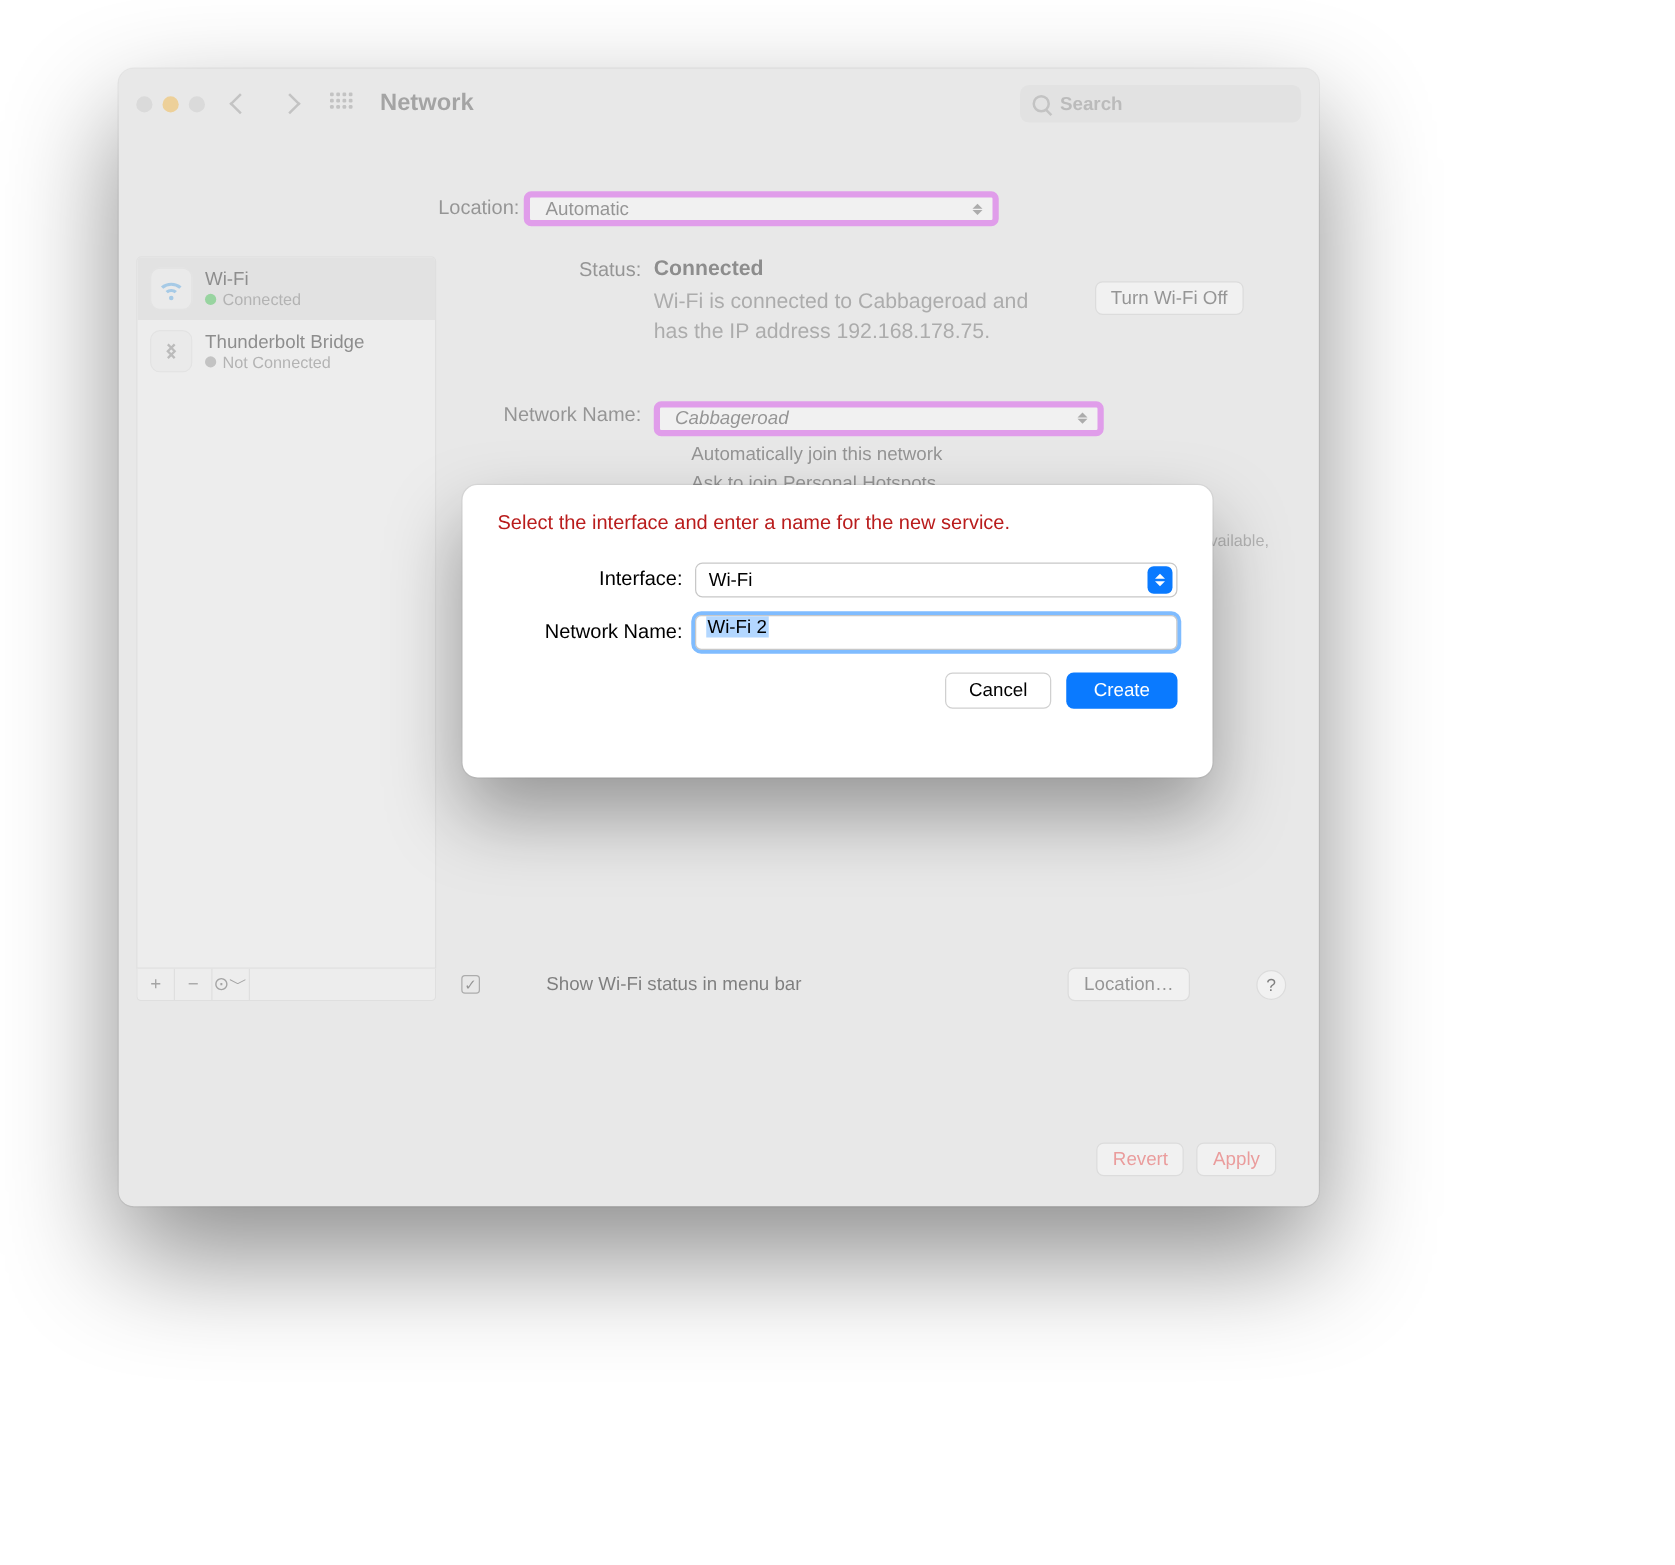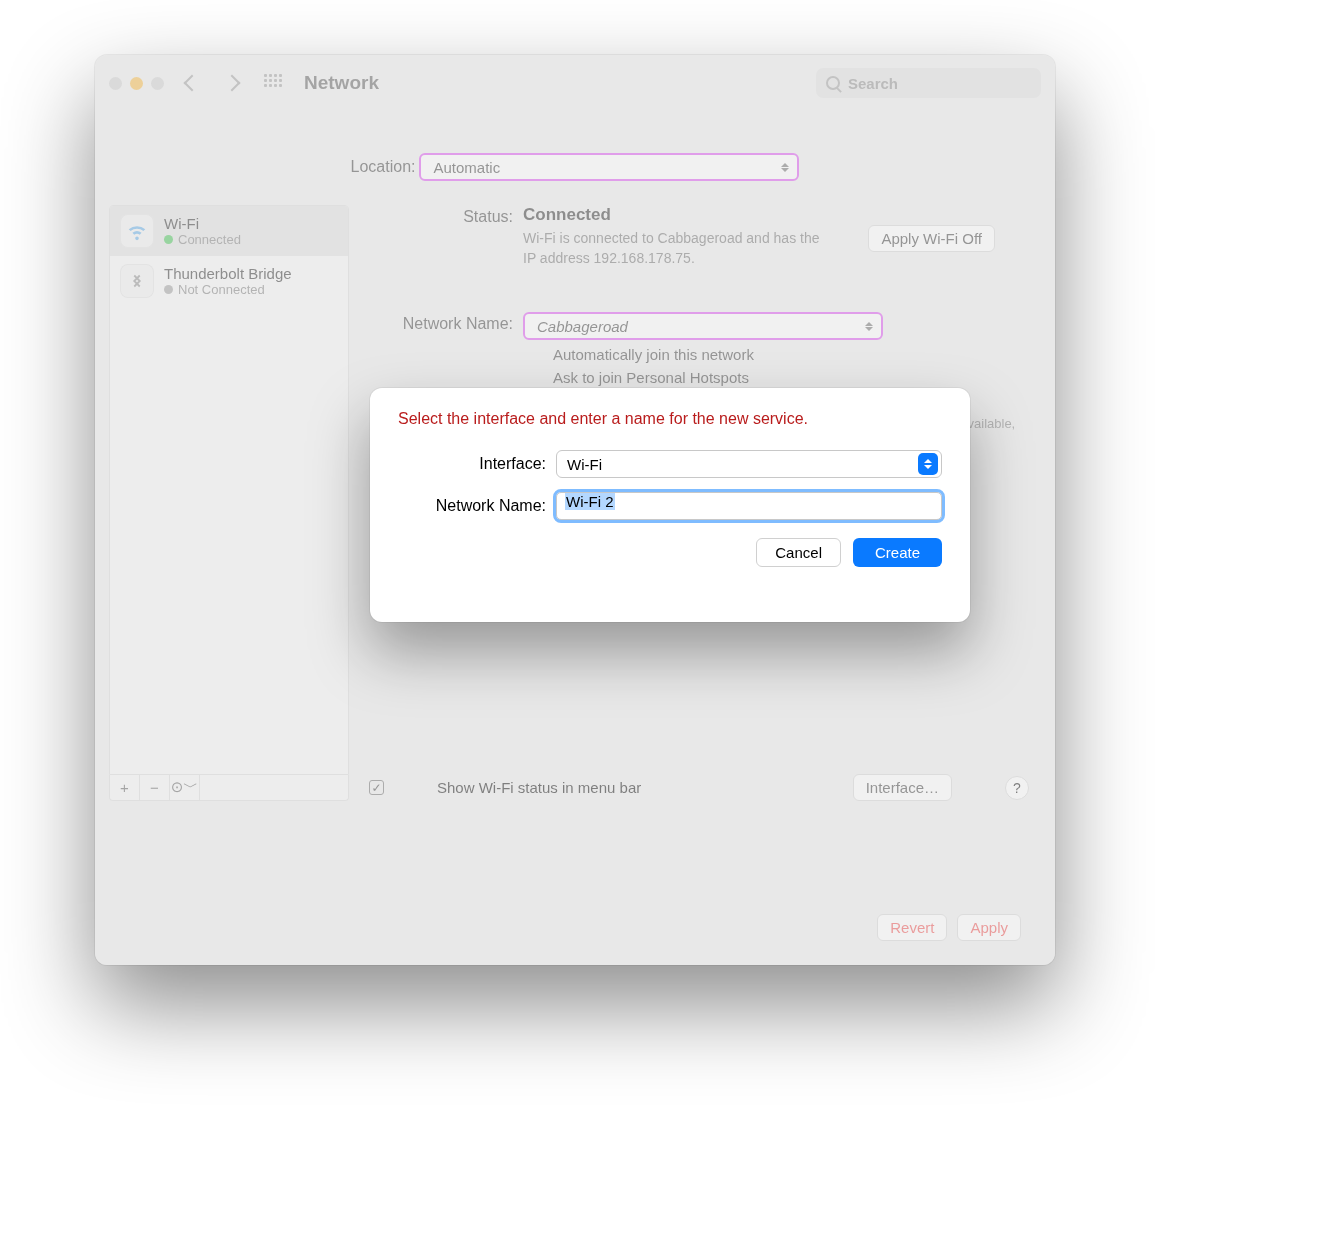--- a/index.html
+++ b/index.html
@@ -22,21 +22,21 @@
   .grid-icon { width:18px; height:18px; display:grid; grid-template-columns:repeat(4,3px); grid-template-rows:repeat(3,3px); gap:2px; margin-right:22px; }
   .grid-icon span { background:#9a9a9a; border-radius:1px; }
   .title { font-size:19px; font-weight:600; color:#555; flex:1; }
   .search { width:225px; height:30px; background:rgba(0,0,0,.06); border-radius:7px; display:flex; align-items:center; padding:0 10px; gap:8px; color:#888; font-size:15px;font-weight:bold; }
   .mag { width:14px; height:14px; border:2px solid #999; border-radius:50%; position:relative; }
   .mag::after { content:''; position:absolute; width:6px; height:2px; background:#999; bottom:-3px; right:-4px; transform:rotate(45deg); }
 
   
   .loc-row { display:flex; justify-content:center; align-items:center; gap:4px; margin-top:42px; }
   .label { font-size:16px; color:#333; }
-  .select { height:28px; background:#fff; border:2px solid #d946ef; border-radius:6px; display:flex; align-items:center; justify-content:space-between; padding:0 8px 0 12px; font-size:15px; color:#333; }
+  .select { height:28px; background:#fff; border:5px solid #d946ef; border-radius:6px; display:flex; align-items:center; justify-content:space-between; padding:0 8px 0 12px; font-size:15px; color:#333; }
   .select.loc { width:380px; }
   .select.net { width:360px;font-style:italic; }
   .stepper { display:flex; flex-direction:column; gap:1px; }
   .stepper span { width:0;height:0; border-left:4px solid transparent; border-right:4px solid transparent; }
   .stepper .up { border-bottom:4px solid #666; }
   .stepper .dn { border-top:4px solid #666; }
 
   
   .content { display:flex; padding: 24px 20px 0 14px; gap:14px; }
   .sidebar { width:240px; }
@@ -50,21 +50,21 @@
   .dot.g { background:#3bbf4c; } .dot.gray { background:#9a9a9a; }
   .list-toolbar { display:flex; border:1px solid #d8d8d8; border-top:none; background:#f7f7f7; height:26px; border-radius:0 0 4px 4px; }
   .list-toolbar div { width:30px; display:flex; align-items:center; justify-content:center; border-right:1px solid #d8d8d8; color:#555; font-size:15px; }
   .list-toolbar div:last-child { border-right:none; flex:1;}
 
   .main { flex:1; padding-right:8px; }
   .row { display:flex; align-items:flex-start; margin-bottom:14px; }
   .rlabel { width:160px; text-align:right; padding-right:10px; font-size:16px; color:#333; padding-top:3px;}
   .rval { flex:1; }
   .status-val { font-size:17px; font-weight:600; color:#222; }
-  .status-desc { font-size:14px; color:#666; margin-top:4px; line-height:1.4; max-width:300px; }
+  .status-desc { font-size:17px; color:#666; margin-top:4px; line-height:1.4; max-width:300px; }
   .turnoff { position:absolute; right:40px; background:#fff; border:1px solid #d0d0d0; border-radius:6px; padding:4px 12px; font-size:15px; }
   .opts { padding-left:30px; font-size:15px; color:#333; }
   .opts div { margin:6px 0; }
   .hint { font-size:13px; color:#777; margin-top:6px; line-height:1.4; }
 
   .bottom-row { display:flex; align-items:center; padding: 0 6px; margin-top:auto;gap:45px;}
   .check { width:15px; height:15px; border:1px solid #666; border-radius:3px; margin-right:8px; position:relative; display:inline-flex; align-items:center; justify-content:center; }
   .check::after { content:'✓'; font-size:12px; color:#333; }
   .btn-flat { background:#fff; border:1px solid #d0d0d0; border-radius:6px; padding:4px 12px; font-size:15px; color:#333; }
   .help { width:24px; height:24px; border:1px solid #d0d0d0; border-radius:50%; font-size:14px; display:flex; align-items:center; justify-content:center; margin-left:8px; background:#fff;}
@@ -176,21 +176,21 @@
         <div>⊙﹀</div>
         <div style="justify-content:flex-start"></div>
       </div>
     </div>
 
     <div class="main" style="position:relative; display:flex; flex-direction:column; height:596px;">
       <div class="row">
         <div class="rlabel">Status:</div>
         <div class="rval">
           <span class="status-val">Connected</span>
-          <div class="btn-flat turnoff">Apply Wi-Fi Off</div>
+          <div class="btn-flat turnoff">Turn Wi-Fi Off</div>
           <div class="status-desc">Wi-Fi is connected to Cabbageroad and has the IP address 192.168.178.75.</div>
         </div>
       </div>
       <div style="height:30px"></div>
       <div class="row">
         <div class="rlabel">Network Name:</div>
         <div class="rval">
           <div class="select net">
             <span>Cabbageroad</span>
             <div class="stepper">
@@ -203,21 +203,21 @@
             <div>Ask to join Personal Hotspots</div>
             <div>Ask to join new networks</div>
             <div class="hint">Known networks will be joined automatically. If no known networks are available, you will have to manually select a network.</div>
           </div>
         </div>
       </div>
 
       <div class="bottom-row" style="position:absolute; bottom:0; left:0; right:0;">
         <span class="check"></span>
         <span style="font-size:15px; flex:1;">Show Wi-Fi status in menu bar</span>
-        <div class="btn-flat">Interface…</div>
+        <div class="btn-flat">Location…</div>
         <div class="help">?</div>
       </div>
     </div>
   </div>
 
   <div class="footer">
     <div class="btn-flat">Revert</div>
     <div class="btn-flat">Apply</div>
   </div>
 

